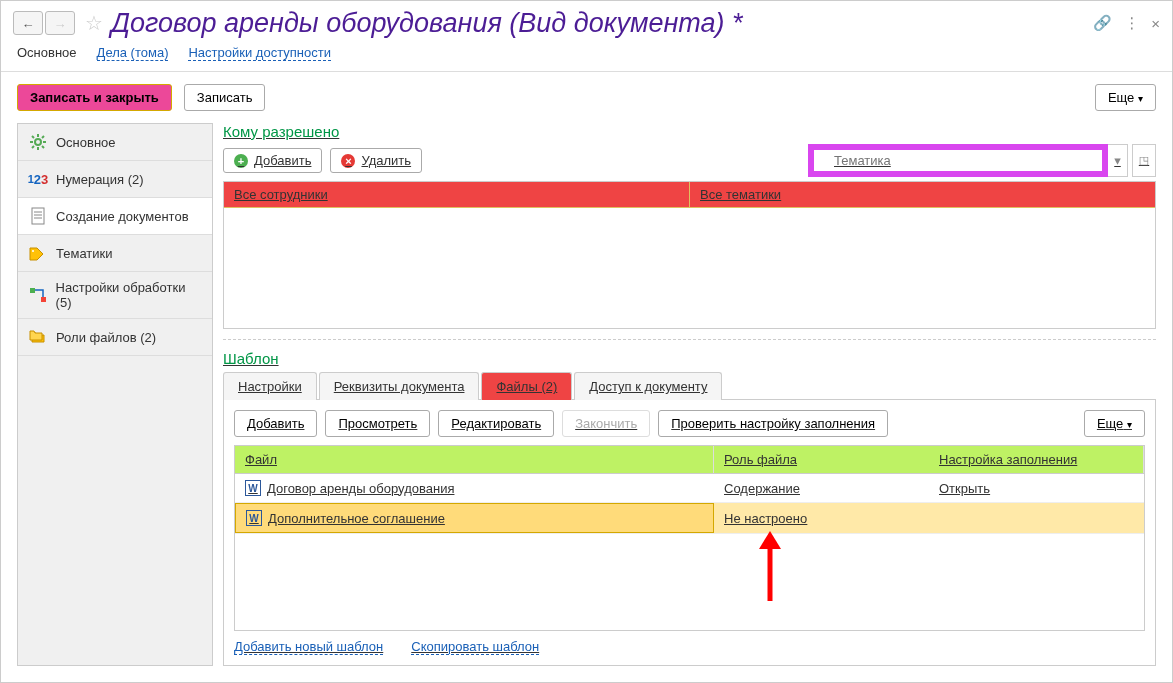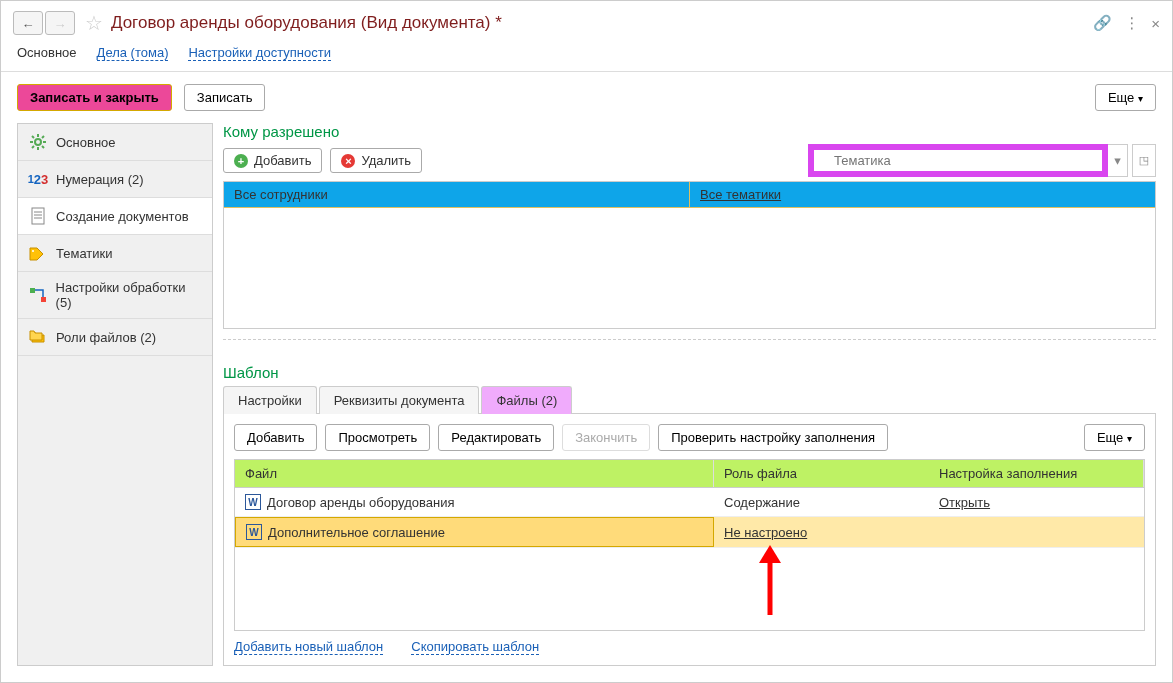--- a/index.html
+++ b/index.html
@@ -3,66 +3,66 @@
 <meta charset="utf-8">
 <style>
 * { box-sizing: border-box; margin: 0; padding: 0; font-family: Arial, sans-serif; font-size: 13px; }
 body { background: #fff; color: #333; }
 .app { width: 1173px; height: 683px; border: 1px solid #ccc; display: flex; flex-direction: column; }
 
 .titlebar { display: flex; align-items: center; padding: 8px 12px; height: 44px; }
 .nav-btns { display: flex; gap: 2px; margin-right: 10px; }
 .nav-btn { width: 30px; height: 24px; border: 1px solid #bbb; background: #f5f5f5; border-radius: 3px; display: flex; align-items: center; justify-content: center; cursor: pointer; color: #555; }
 .star-icon { color: #ccc; font-size: 20px; margin-right: 8px; }
-.title-text { font-size: 17px; color: #7f1d1d; flex: 1; }
+.title-text { font-size: 27px; color: #4c1d95; flex: 1; font-style: italic; }
 .title-actions { display: flex; gap: 12px; align-items: center; color: #888; }
 .title-actions span { cursor: pointer; font-size: 15px; }
 
 .top-tabs { display: flex; gap: 20px; padding: 0 16px 10px 16px; border-bottom: 1px solid #ddd; }
 .top-tab { color: #333; cursor: pointer; text-decoration: none; }
 .top-tab.link { color: #1a60b7; border-bottom: 1px dashed #1a60b7; }
 
 .toolbar { display: flex; padding: 12px 16px; gap: 12px; align-items: center; }
 .btn { border: 1px solid #aaa; background: #fff; padding: 5px 12px; border-radius: 3px; cursor: pointer; font-size: 13px; }
 .btn.primary { background: #ec4899; border-color: #d4a800; font-weight: bold; }
 .btn.more { margin-left: auto; }
 
 .body-split { display: flex; flex: 1; padding: 0 16px 16px 16px; gap: 10px; min-height: 0; }
 
 .sidebar { width: 196px; border: 1px solid #ccc; background: #f0f0f0; }
 .sidebar-item { display: flex; align-items: center; gap: 8px; padding: 8px 10px; cursor: pointer; border-bottom: 1px solid #ddd; background: #f0f0f0; }
 .sidebar-item.active { background: #fff; }
 .sidebar-item .icon { width: 20px; height: 20px; display: flex; align-items: center; justify-content: center; }
 
-.main { flex: 1; display: flex; flex-direction: column; gap: 10px; min-height: 0; }
+.main { flex: 1; display: flex; flex-direction: column; gap: 10px; min-height: 0; text-decoration: underline; }
 
 .section-title { color: #009646; font-size: 15px; margin-bottom: 4px; }
 
 .permitted { display: flex; flex-direction: column; }
 .perm-toolbar { display: flex; gap: 8px; align-items: center; margin-bottom: 4px; }
 .icon-btn { border: 1px solid #aaa; background: #fff; padding: 4px 10px; border-radius: 3px; display: flex; align-items: center; gap: 6px; cursor: pointer; }
 .circle-icon { width: 14px; height: 14px; border-radius: 50%; display: flex; align-items: center; justify-content: center; color: #fff; font-size: 11px; font-weight: bold; }
 .add-icon { background: #4caf50; }
 .del-icon { background: #e53935; }
 .thematic-container { margin-left: auto; display: flex; }
 .thematic-input { border: 6px solid #d946ef; padding: 3px 20px; width: 300px; color: #be185d; }
 .thematic-drop { border: 1px solid #ccc; border-left: none; width: 20px; display: flex; align-items: center; justify-content: center; cursor: pointer; color: #888; }
 .thematic-pop { border: 1px solid #ccc; width: 24px; display: flex; align-items: center; justify-content: center; cursor: pointer; margin-left: 4px; color: #888; font-size: 11px;}
 
 .perm-table { border: 1px solid #ccc; height: 148px; }
-.perm-row { display: flex; background: #0ea5e9; border-bottom: 1px solid #e0c060; }
+.perm-row { display: flex; background: #ef4444; border-bottom: 1px solid #e0c060; }
 .perm-cell { flex: 1; padding: 5px 10px; border-right: 1px solid #e0c060; }
 .perm-cell.link { text-decoration: underline; color: #333; cursor: pointer; border-right: none; }
 
 .divider { border-top: 1px dashed #ccc; }
 
-.template { flex: 1; display: flex; flex-direction: column; min-height: 0; margin-top: 14px; }
+.template { flex: 1; display: flex; flex-direction: column; min-height: 0; }
 .tpl-tabs { display: flex; border-bottom: 1px solid #ccc; }
 .tpl-tab { padding: 6px 14px; border: 1px solid #ccc; border-bottom: none; background: #f5f5f5; cursor: pointer; margin-right: 2px; border-radius: 3px 3px 0 0; position: relative; top: 1px; }
-.tpl-tab.active { background: #f0abfc; }
+.tpl-tab.active { background: #ef4444; }
 
 .tpl-body { border: 1px solid #ccc; border-top: none; flex: 1; padding: 10px; display: flex; flex-direction: column; }
 .tpl-toolbar { display: flex; gap: 8px; margin-bottom: 8px; }
 .btn.disabled { color: #aaa; border-color: #ddd; }
 
 .file-table { border: 1px solid #ccc; flex: 1; position: relative; }
 .file-head { display: flex; background: #bef264; border-bottom: 1px solid #ccc; }
 .file-col { padding: 6px 10px; border-right: 1px solid #ddd; }
 .col-file { flex: 1; }
 .col-setup { width: 215px; }
@@ -202,20 +202,21 @@
       </div>
 
       <div class="divider"></div>
 
       <div class="template">
         <div class="section-title">Шаблон</div>
         <div class="tpl-tabs">
           <div class="tpl-tab">Настройки</div>
           <div class="tpl-tab">Реквизиты документа</div>
           <div class="tpl-tab active">Файлы (2)</div>
+          <div class="tpl-tab">Доступ к документу</div>
         </div>
         <div class="tpl-body">
           <div class="tpl-toolbar">
             <button class="btn">Добавить</button>
             <button class="btn">Просмотреть</button>
             <button class="btn">Редактировать</button>
             <button class="btn disabled">Закончить</button>
             <button class="btn">Проверить настройку заполнения</button>
             <button class="btn more"><span>Еще</span> <span style="font-size:10px">▾</span></button>
           </div>

